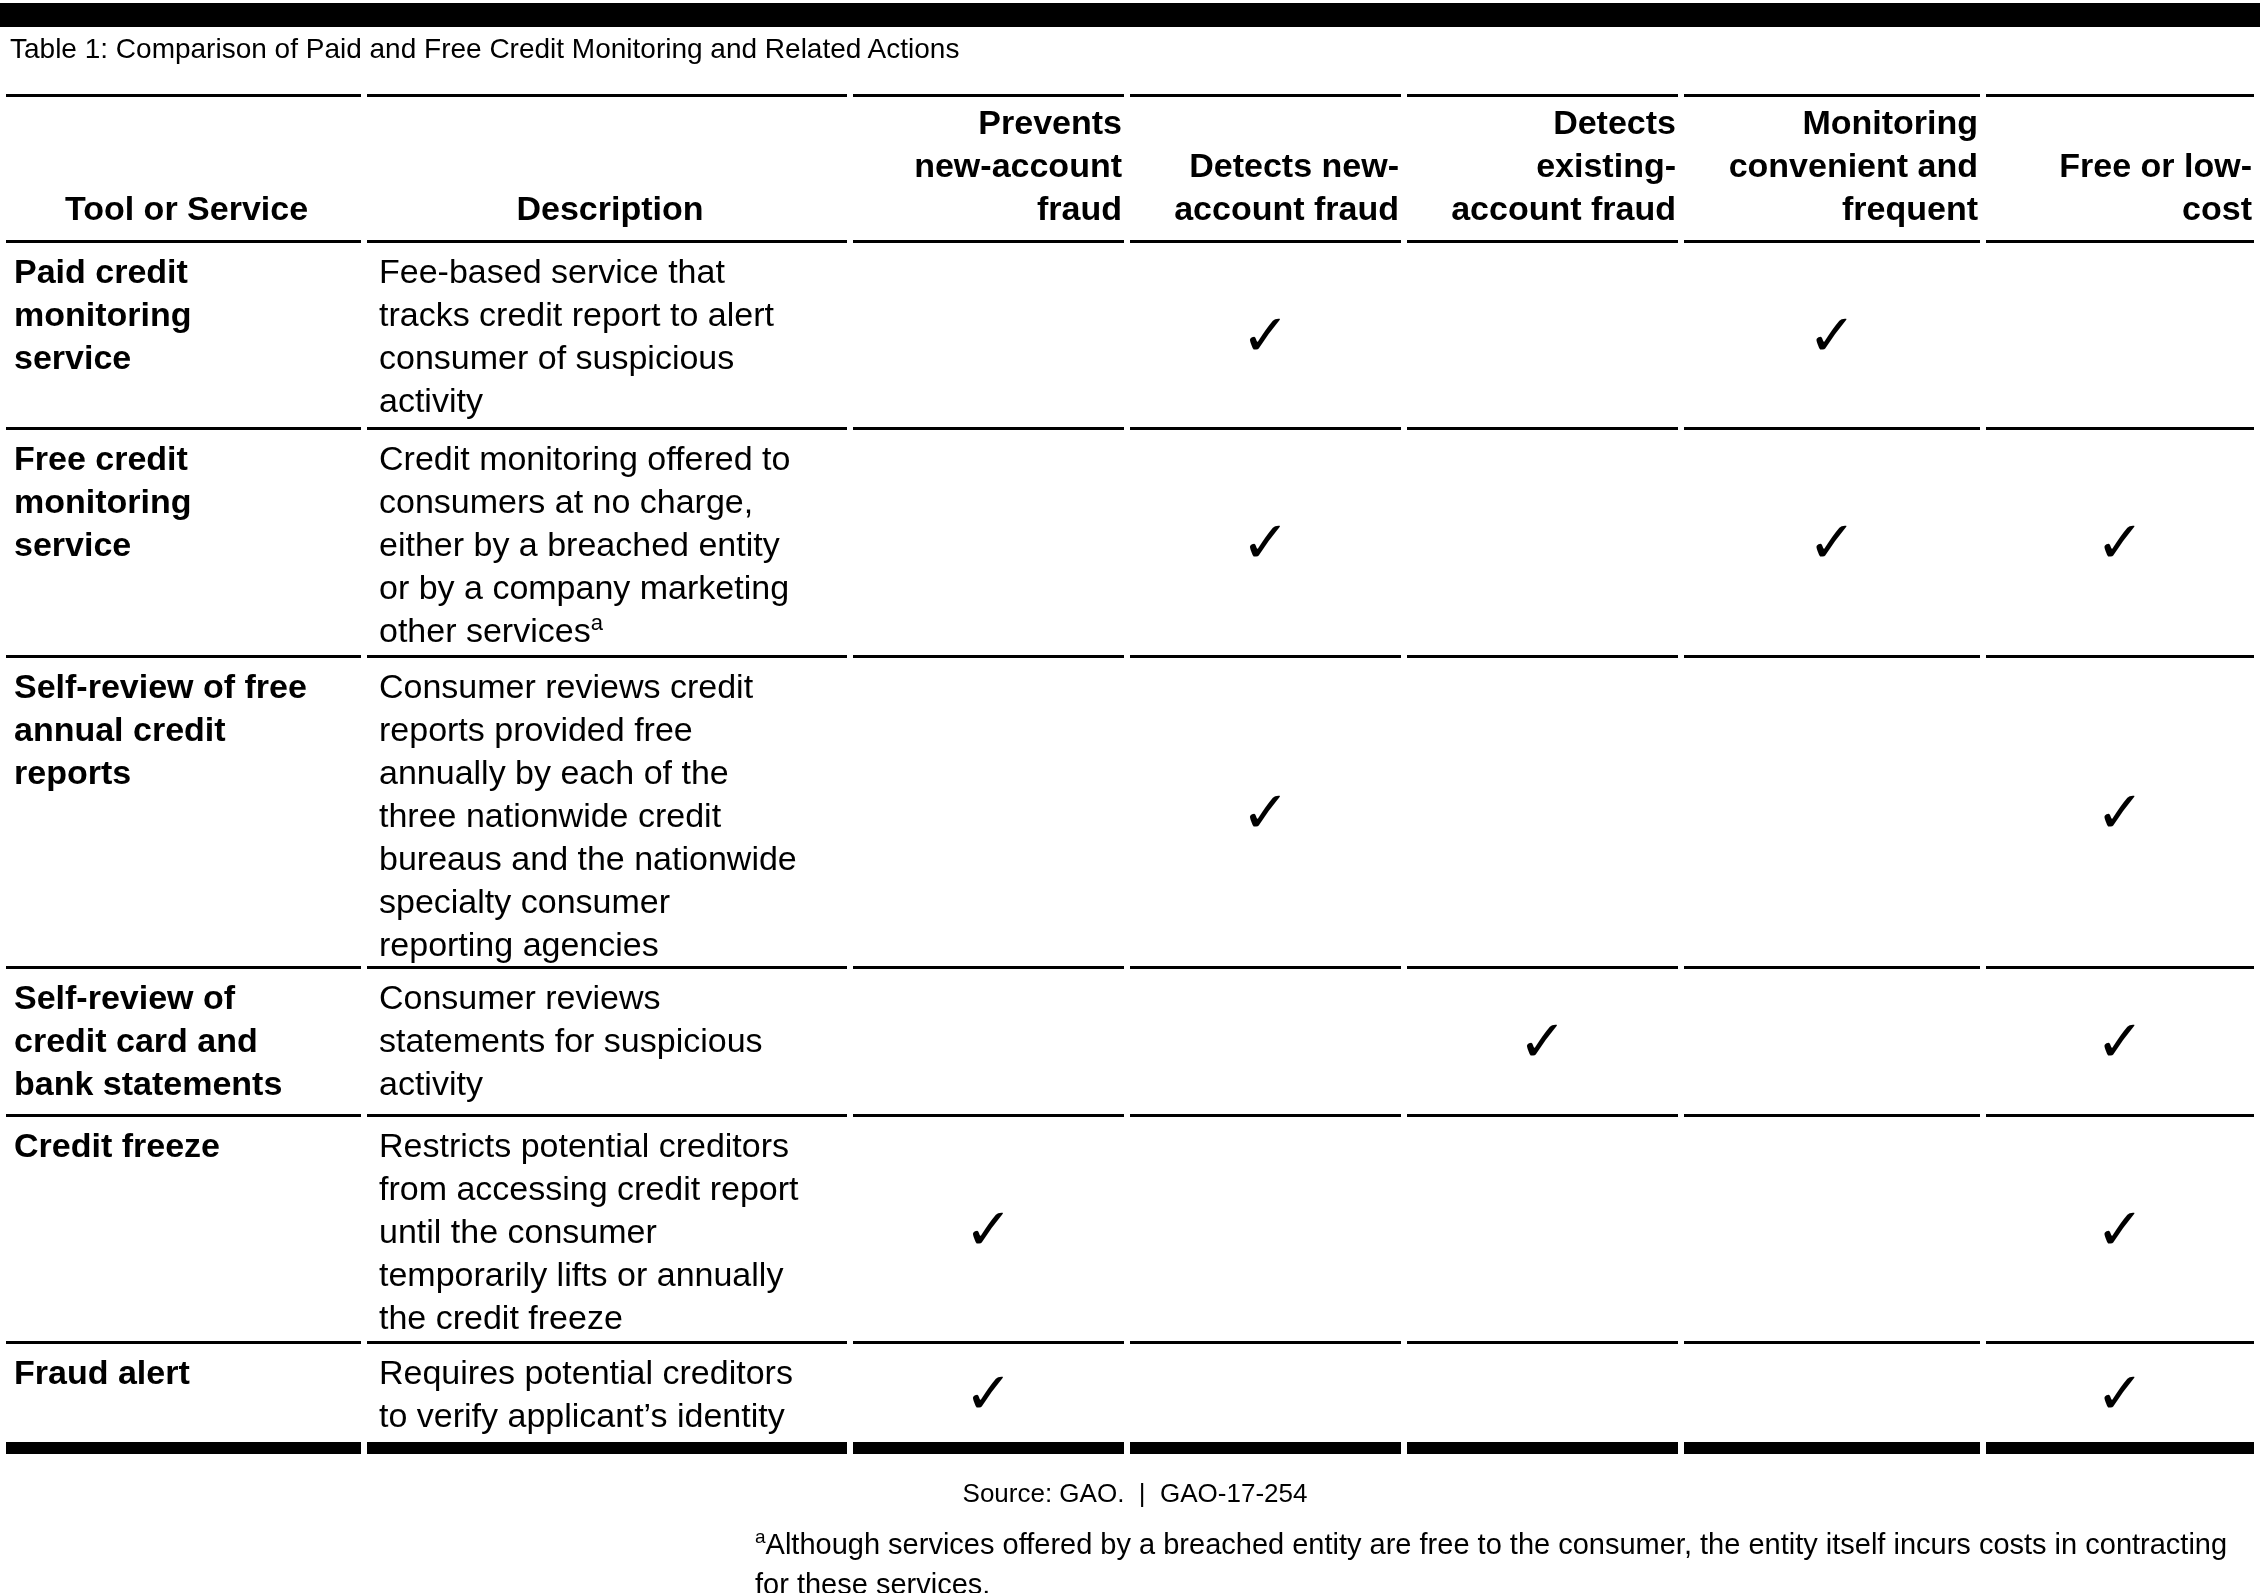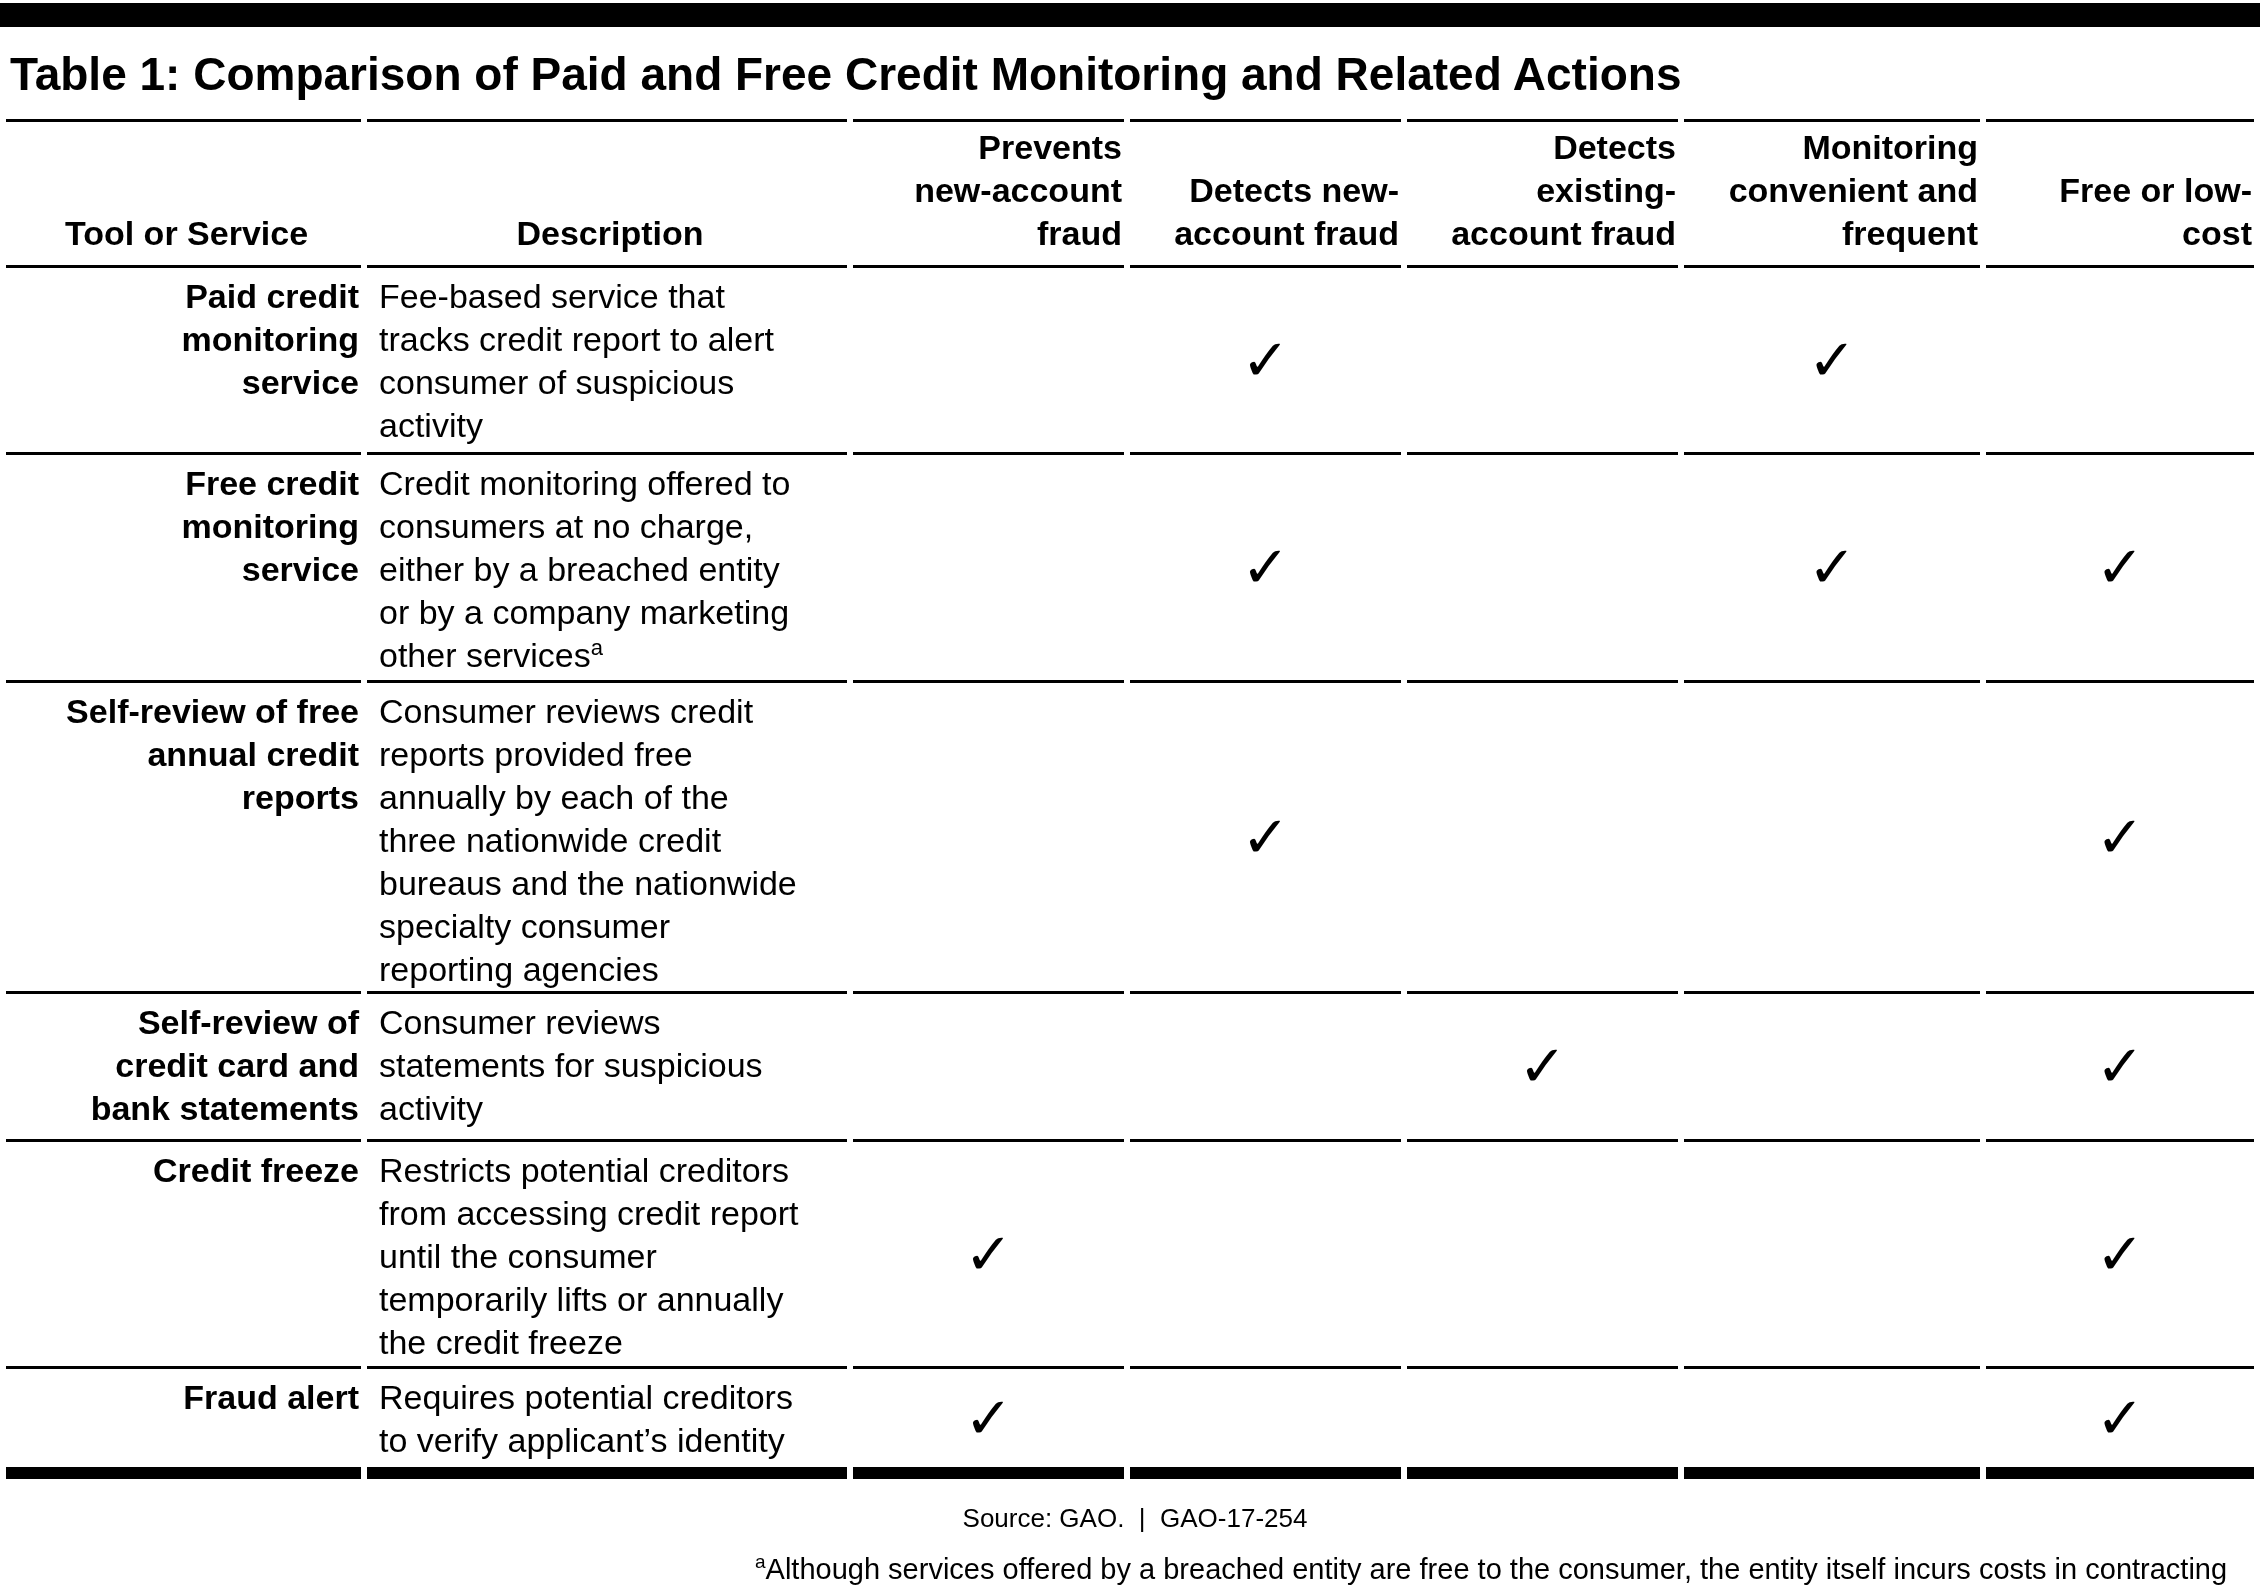--- a/index.html
+++ b/index.html
@@ -15,24 +15,24 @@
     height: 1593px;
     background: #ffffff;
     overflow: hidden;
   }
   .top-bar {
     height: 24px;
     background: #000000;
     margin-top: 3px;
   }
   .title {
-    font-size: 46px;
+    font-size: 28px;
     line-height: 42px;
-    font-weight: bold;
-    margin: 26px 10px 0 10px;
+    font-weight: normal;
+    margin: 1px 10px 0 10px;
     white-space: pre;
   }
   table.cmp {
     border-collapse: separate;
     border-spacing: 6px 0;
     table-layout: fixed;
     width: 2260px;
     margin-top: 24px;
   }
   table.cmp th, table.cmp td {
@@ -53,21 +53,21 @@
   thead th.h-center { text-align: right; }
   tbody th, tbody td {
     border-bottom: 3px solid #000;
     vertical-align: top;
   }
   tbody tr.last th, tbody tr.last td {
     border-bottom: 12px solid #000;
   }
   tbody th.tool {
     font-weight: bold;
-    text-align: right;
+    text-align: left;
     white-space: pre;
     padding: 7px 2px 0 8px;
   }
   tbody td.desc {
     padding: 7px 2px 0 12px;
   }
   tbody td.desc .desc-text { white-space: pre; }
   tbody td.desc sup {
     font-size: 22px;
     line-height: 0;

